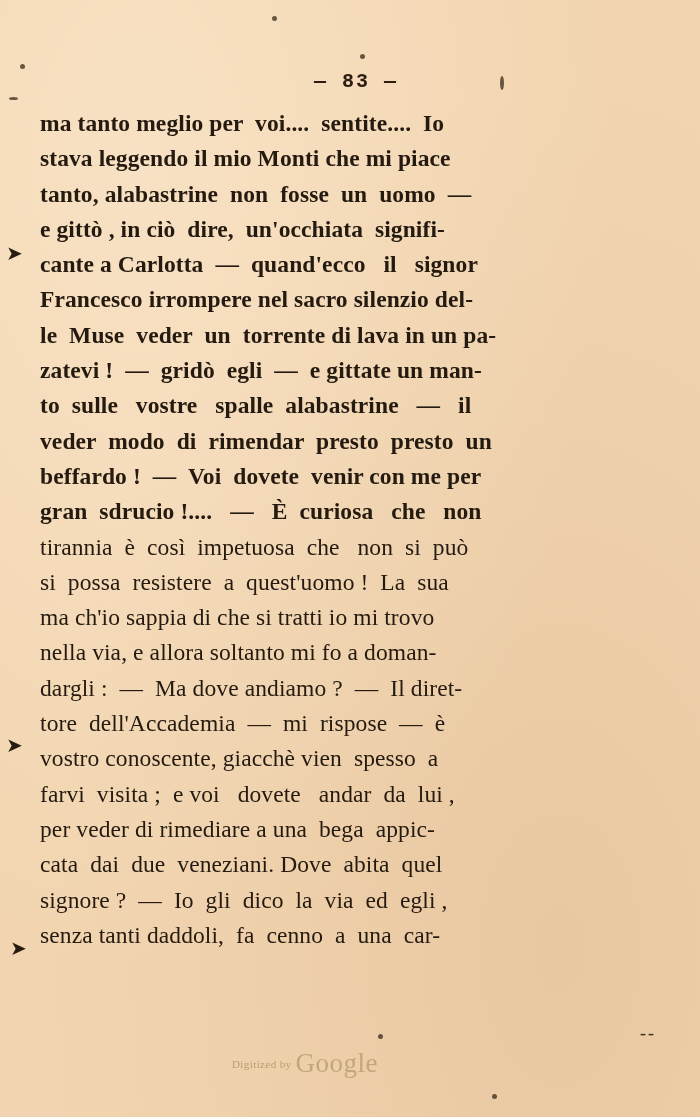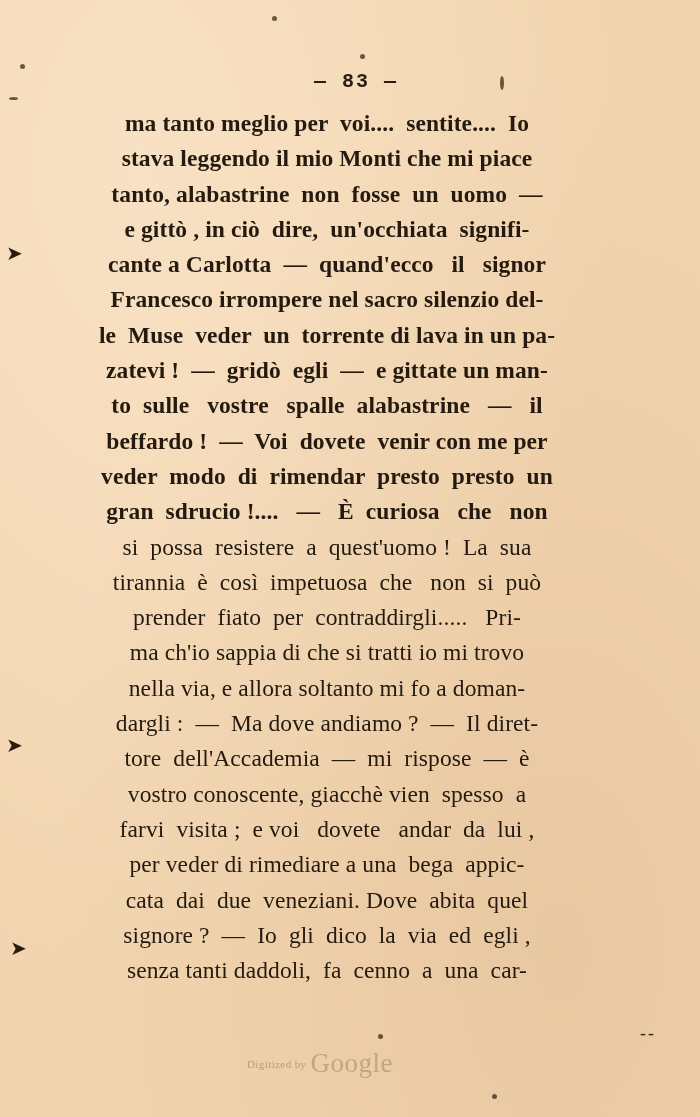--- a/index.html
+++ b/index.html
@@ -34,23 +34,22 @@
     font-weight: bold;
     font-size: 20px;
     letter-spacing: 2px;
     color: #2a1d10;
     margin-left: 8px;
   }
   
   .text-block {
     position: absolute;
     top: 106px;
-    left: 46px;
+    left: 40px;
     width: 562px;
-    text-align: center;
   }
   .line {
     font-family: "Liberation Serif", serif;
     font-size: 23.5px;
     line-height: 35.3px;
     color: #241a0f;
     white-space: pre;
     letter-spacing: 0.1px;
     text-rendering: optimizeLegibility;
   }
@@ -78,21 +77,21 @@
     position: absolute;
     color: #3a2a18;
     font-size: 18px;
     line-height: 1;
     font-family: "Liberation Serif", serif;
     letter-spacing: 2px;
   }
   
   .footer-watermark {
     position: absolute;
-    left: 16px;
+    left: 1px;
     bottom: 38px;
     width: 608px;
     text-align: center;
     color: #b89a72;
     font-family: "Liberation Serif", serif;
   }
   .footer-watermark .digi {
     font-size: 11px;
     letter-spacing: .4px;
     vertical-align: middle;
@@ -129,26 +128,25 @@
   <div class="text-block">
     <div class="line bold">ma tanto meglio per  voi....  sentite....  Io</div>
     <div class="line bold">stava leggendo il mio Monti che mi piace</div>
     <div class="line bold">tanto, alabastrine  non  fosse  un  uomo  —</div>
     <div class="line bold">e gittò , in ciò  dire,  un'occhiata  signifi-</div>
     <div class="line bold">cante a Carlotta  —  quand'ecco   il   signor</div>
     <div class="line bold">Francesco irrompere nel sacro silenzio del-</div>
     <div class="line bold">le  Muse  veder  un  torrente di lava in un pa-</div>
     <div class="line bold">zatevi !  —  gridò  egli  —  e gittate un man-</div>
     <div class="line bold">to  sulle   vostre   spalle  alabastrine   —   il</div>
+    <div class="line bold">veder  modo  di  rimendar  presto  presto  un</div>
     <div class="line bold">beffardo !  —  Voi  dovete  venir con me per</div>
-    <div class="line bold">veder  modo  di  rimendar  presto  presto  un</div>
     <div class="line bold">gran  sdrucio !....   —   È  curiosa   che   non</div>
+    <div class="line reg">tirannia  è  così  impetuosa  che   non  si  può</div>
     <div class="line reg">si  possa  resistere  a  quest'uomo !  La  sua</div>
-    <div class="line reg">tirannia  è  così  impetuosa  che   non  si  può</div>
-    <div class="line reg">prender  fiato  per  contraddirgli.....   Pri-</div>
     <div class="line reg">ma ch'io sappia di che si tratti io mi trovo</div>
     <div class="line reg">nella via, e allora soltanto mi fo a doman-</div>
     <div class="line reg">dargli :  —  Ma dove andiamo ?  —  Il diret-</div>
     <div class="line reg">tore  dell'Accademia  —  mi  risposе  —  è</div>
     <div class="line reg">vostro conoscente, giacchè vien  spesso  a</div>
     <div class="line reg">farvi  visita ;  e voi   dovete   andar  da  lui ,</div>
     <div class="line reg">per veder di rimediare a una  bega  appic-</div>
     <div class="line reg">cata  dai  due  veneziani. Dove  abita  quel</div>
     <div class="line reg">signore ?  —  Io  gli  dico  la  via  ed  egli ,</div>
     <div class="line reg">senza tanti daddoli,  fa  cenno  a  una  car-</div>

